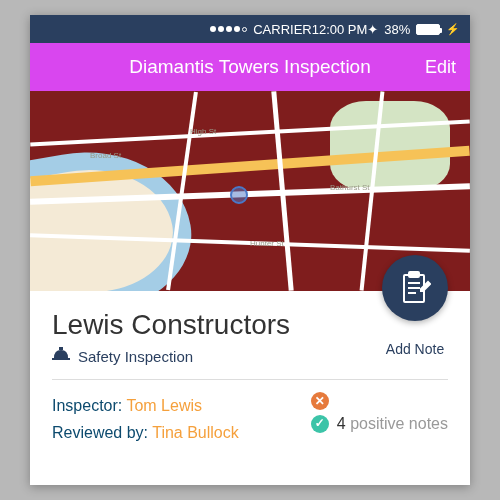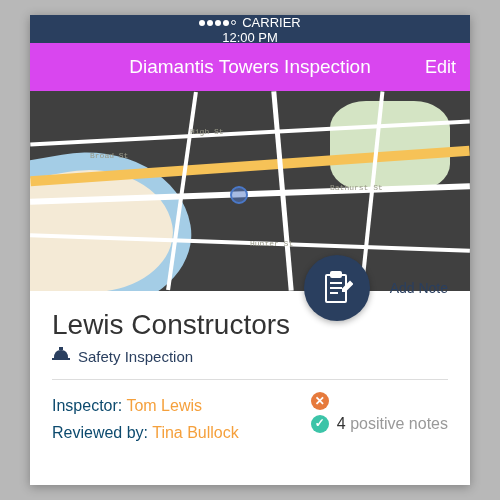--- a/index.html
+++ b/index.html
@@ -13,48 +13,46 @@
       width: 440px; height: 470px;
       background: #fff;
       box-shadow: 0 2px 10px rgba(0,0,0,0.3);
       overflow: hidden;
       display: flex; flex-direction: column;
     }
     .status-bar {
       background: #2a3f5f;
       color: #fff;
       height: 28px;
-      display: flex; align-items: center; justify-content: space-between;
+      display: flex; align-items: center; justify-content: flex-end;
       padding: 0 10px;
       font-size: 13px;
-      flex-direction: column;
     }
     .status-left, .status-right { display: flex; align-items: center; gap: 6px; }
     .signal-dots { display: flex; gap: 2px; align-items: center; }
     .dot { width: 6px; height: 6px; border-radius: 50%; background: #fff; }
     .dot.empty { background: transparent; border: 1px solid #fff; width: 5px; height: 5px; }
     .battery-icon { width: 24px; height: 11px; border: 1px solid #fff; border-radius: 2px; position: relative; background: #fff; }
     .battery-icon::after { content:''; position:absolute; right:-3px; top:3px; width:2px; height:5px; background:#fff; border-radius:0 1px 1px 0; }
     .bolt { font-size: 11px; }
     .bt-icon { font-size: 13px; }
     .nav-bar {
       background: #d946ef;
       color: #fff;
       height: 48px;
       display: flex; align-items: center; justify-content: center;
       position: relative;
     }
     .nav-title { font-size: 19px; font-weight: 500; }
     .nav-edit { position: absolute; right: 14px; font-size: 18px; font-weight: 400; }
     .map {
       height: 200px;
-      background: #404040;
+      background: #7f1d1d;
       position: relative;
       overflow: hidden;
-      font-family: Liberation Mono, monospace;
     }
     .river {
       position: absolute;
       left: -40px; bottom: -20px;
       width: 200px; height: 160px;
       background: #a4cde6;
       border-radius: 0 80% 60% 0;
       transform: rotate(-10deg);
     }
     .river::before {
@@ -94,21 +92,21 @@
     .detail-left .value { color:#f5a03c; }
     .detail-right { font-size:16px; line-height:1.7; }
     .note-line { display:flex; align-items:center; gap:8px; }
     .note-badge { width:18px; height:18px; border-radius:50%; display:flex; align-items:center; justify-content:center; color:#fff; font-size:12px; font-weight:bold; }
     .neg { background:#e67a3c; }
     .pos { background:#3cc4a8; }
     .note-count { color:#333; font-weight:400; }
     .note-text { color:#999; }
     .add-note-wrap {
       position:absolute; right:22px; top:-36px;
-      display:flex; align-items:center; gap:20px;
+      display:flex; flex-direction:column; align-items:center; gap:20px;
     }
     .add-note-btn {
       width:66px; height:66px; border-radius:50%;
       background:#2a3f5f;
       display:flex; align-items:center; justify-content:center;
       box-shadow:0 2px 6px rgba(0,0,0,0.3);
     }
     .add-note-label { font-size:14px; color:#2a3f5f; }
     .clipboard { color:#fff; }
   </style>

